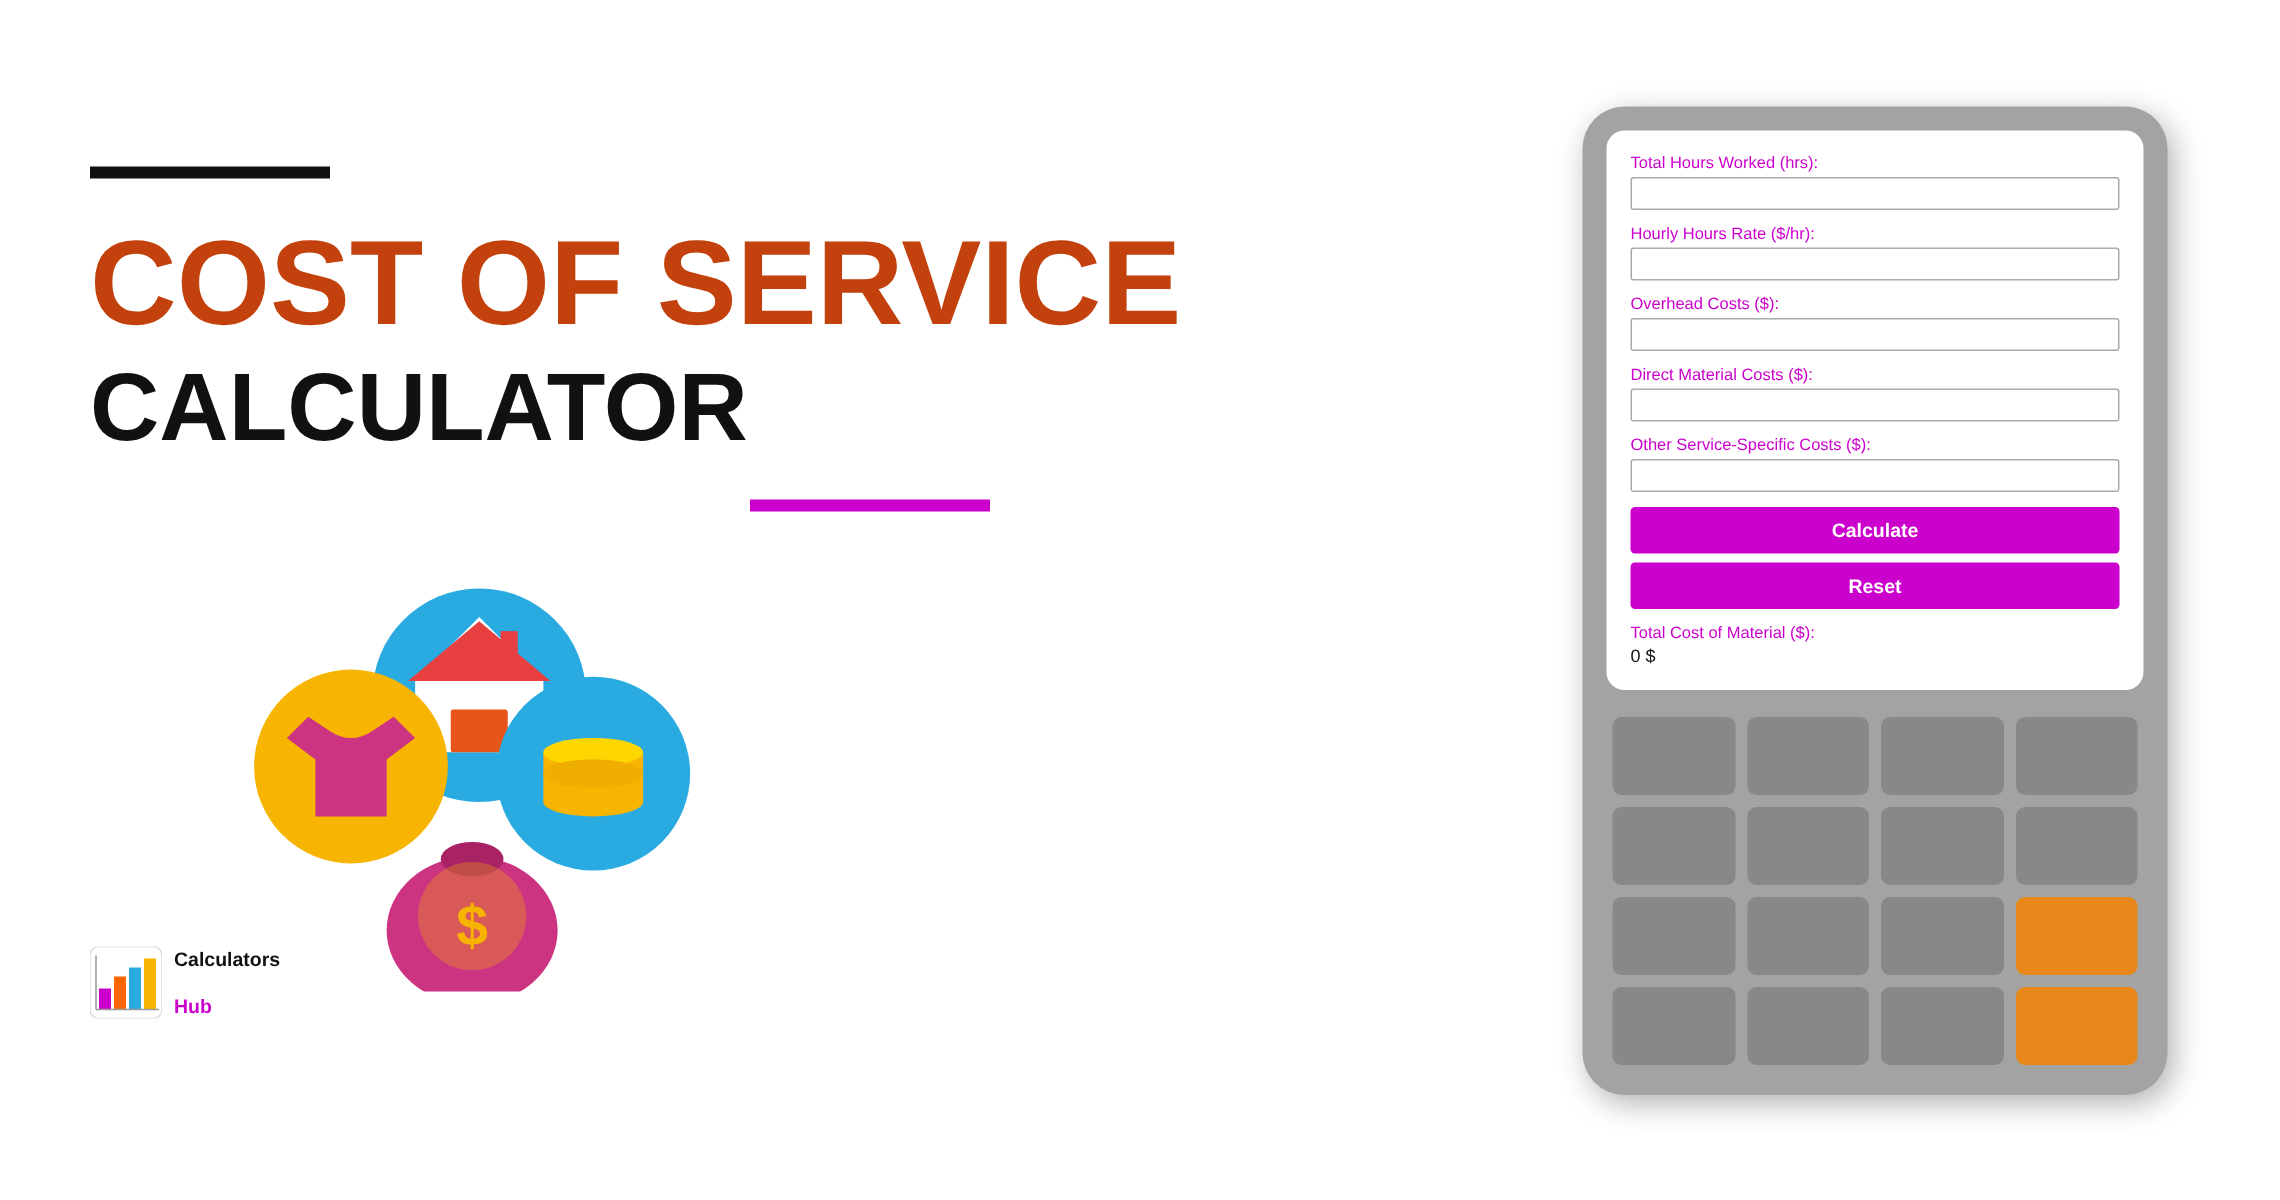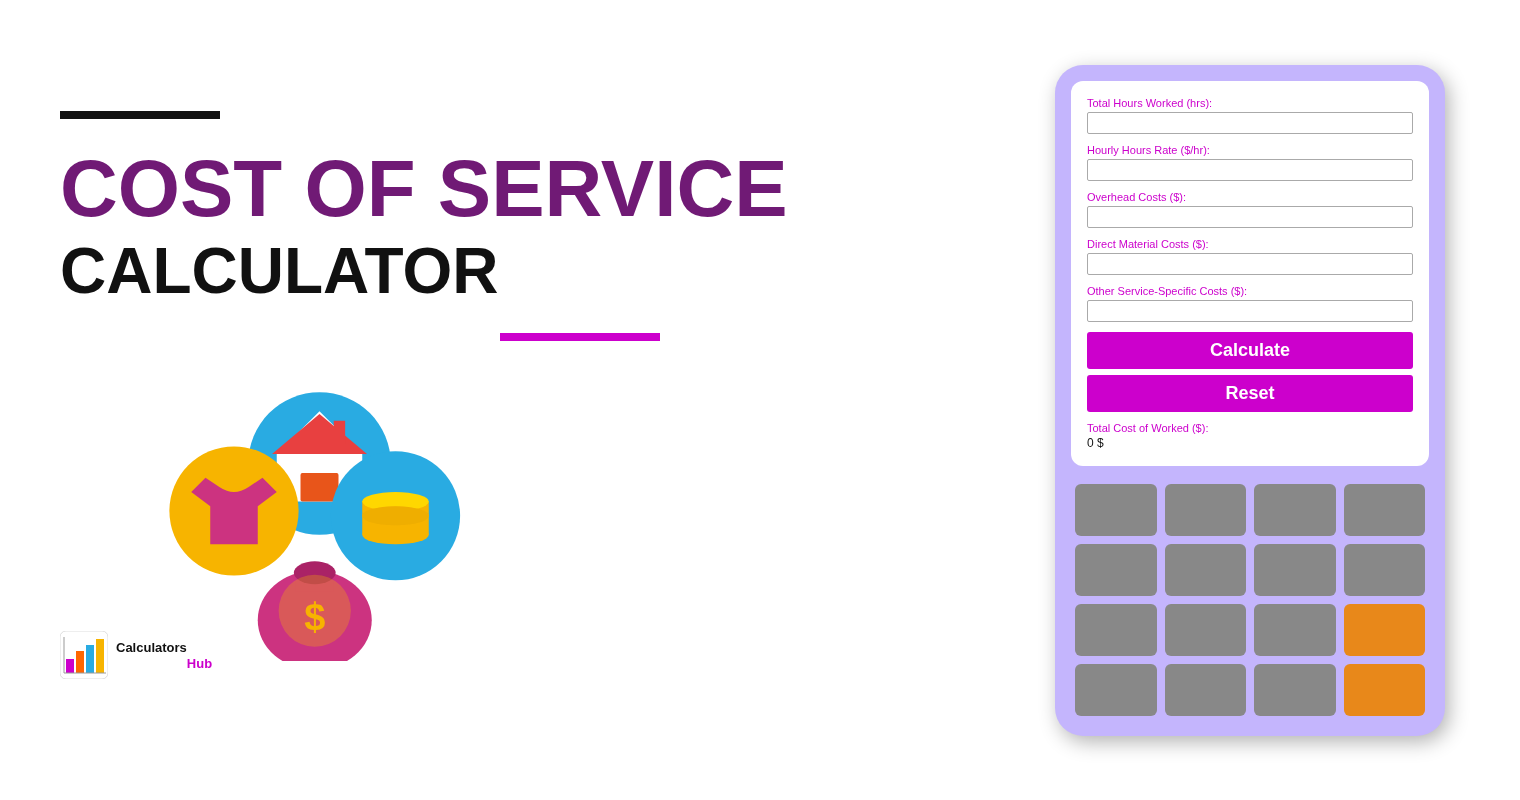--- a/index.html
+++ b/index.html
@@ -27,21 +27,21 @@
     .top-bar {
       width: 160px;
       height: 8px;
       background: #111111;
       margin-bottom: 30px;
     }
 
     .title-cost-of {
       font-size: 80px;
       font-weight: 900;
-      color: #701a75;
+      color: #c2410c;
       line-height: 1;
       text-transform: uppercase;
     }
 
     .title-calculator {
       font-size: 64px;
       font-weight: 900;
       color: #111111;
       line-height: 1;
       text-transform: uppercase;
@@ -82,21 +82,21 @@
       gap: 8px;
     }
 
     .logo-icon {
       width: 48px;
       height: 48px;
     }
 
     .logo-text {
       display: flex;
-      flex-direction: row;
+      flex-direction: column;
       font-size: 13px;
       font-weight: bold;
     }
 
     .logo-calculators {
       color: #111;
     }
 
     .logo-hub {
       color: #cc00cc;
@@ -106,21 +106,21 @@
     
     .right-section {
       width: 420px;
       display: flex;
       justify-content: center;
       align-items: center;
     }
 
     .calculator {
       width: 390px;
-      background: #c4b5fd;
+      background: #a3a3a3;
       border-radius: 28px;
       padding: 16px;
       box-shadow: 4px 6px 20px rgba(0,0,0,0.3);
     }
 
     .calc-screen {
       background: #ffffff;
       border-radius: 12px;
       padding: 16px;
       margin-bottom: 14px;
@@ -147,21 +147,21 @@
       font-size: 11px;
       outline: none;
     }
 
     .calc-button {
       width: 100%;
       padding: 8px;
       border: none;
       border-radius: 3px;
       cursor: pointer;
-      font-size: 18px;
+      font-size: 13px;
       font-weight: bold;
       margin-bottom: 6px;
     }
 
     .btn-calculate {
       background: #cc00cc;
       color: white;
     }
 
     .btn-reset {
@@ -305,21 +305,21 @@
         <input type="text" class="form-input" style="">
       </div>
 
       
       <button class="calc-button btn-calculate">Calculate</button>
 
       
       <button class="calc-button btn-reset">Reset</button>
 
       
-      <div class="result-label">Total Cost of Worked ($):</div>
+      <div class="result-label">Total Cost of Material ($):</div>
       <div class="result-value">0 $</div>
     </div>
 
     <div class="keypad">
 
       <div class="key"></div>
       <div class="key"></div>
       <div class="key"></div>
       <div class="key"></div>
 

